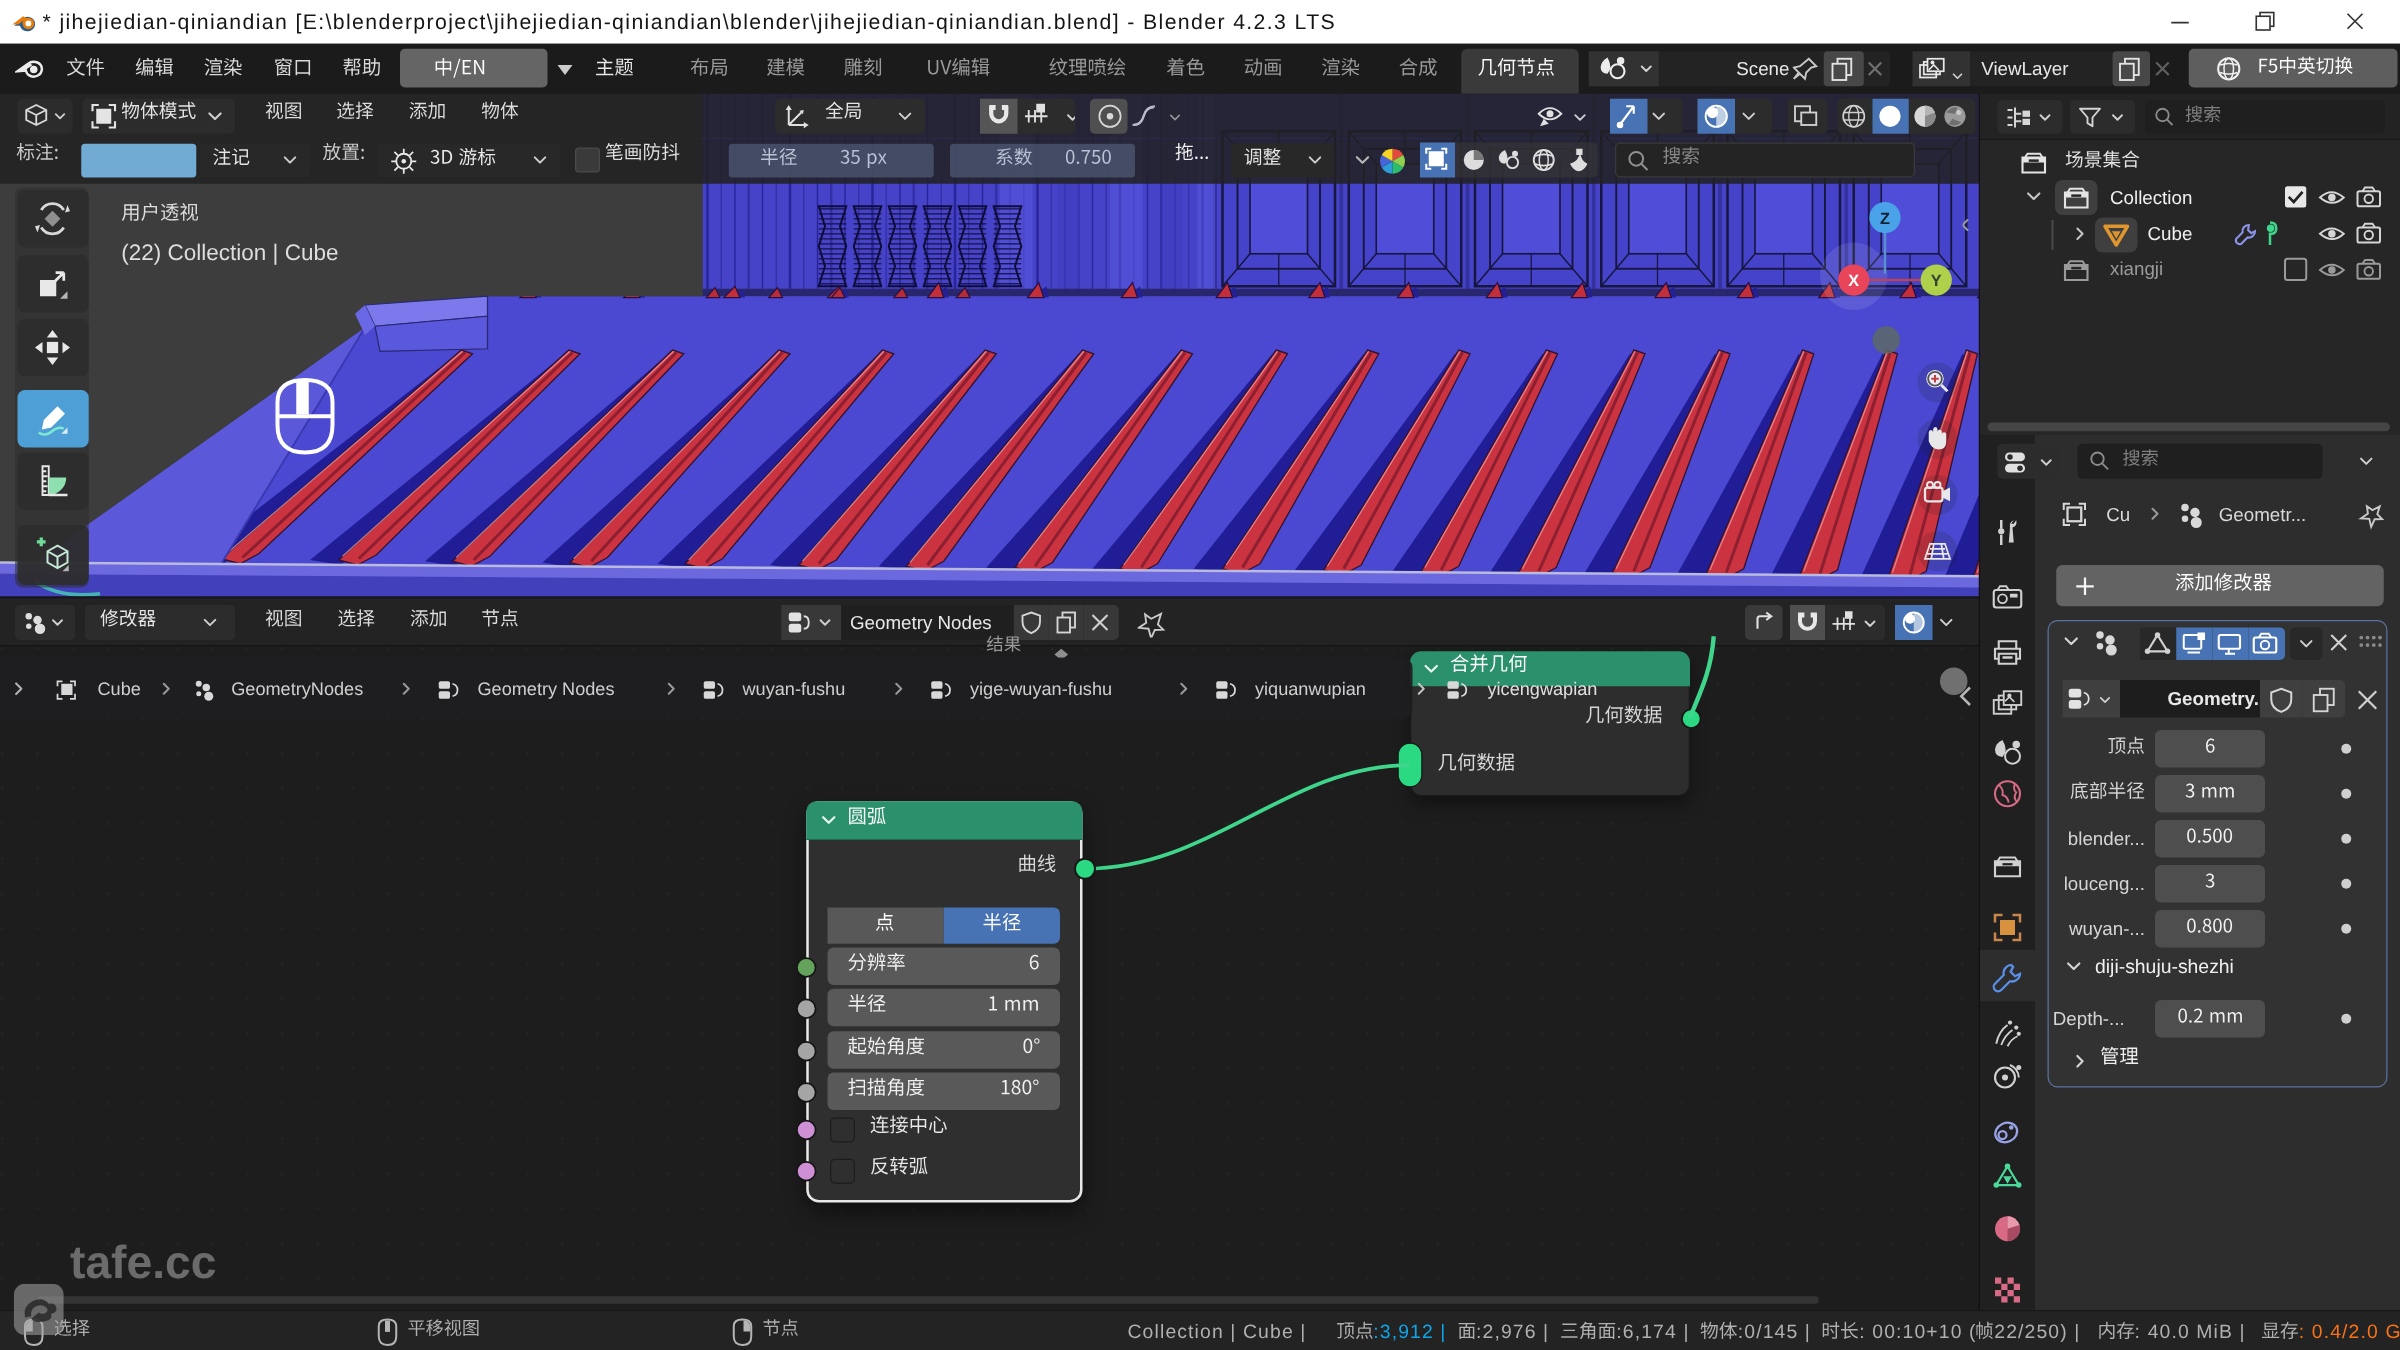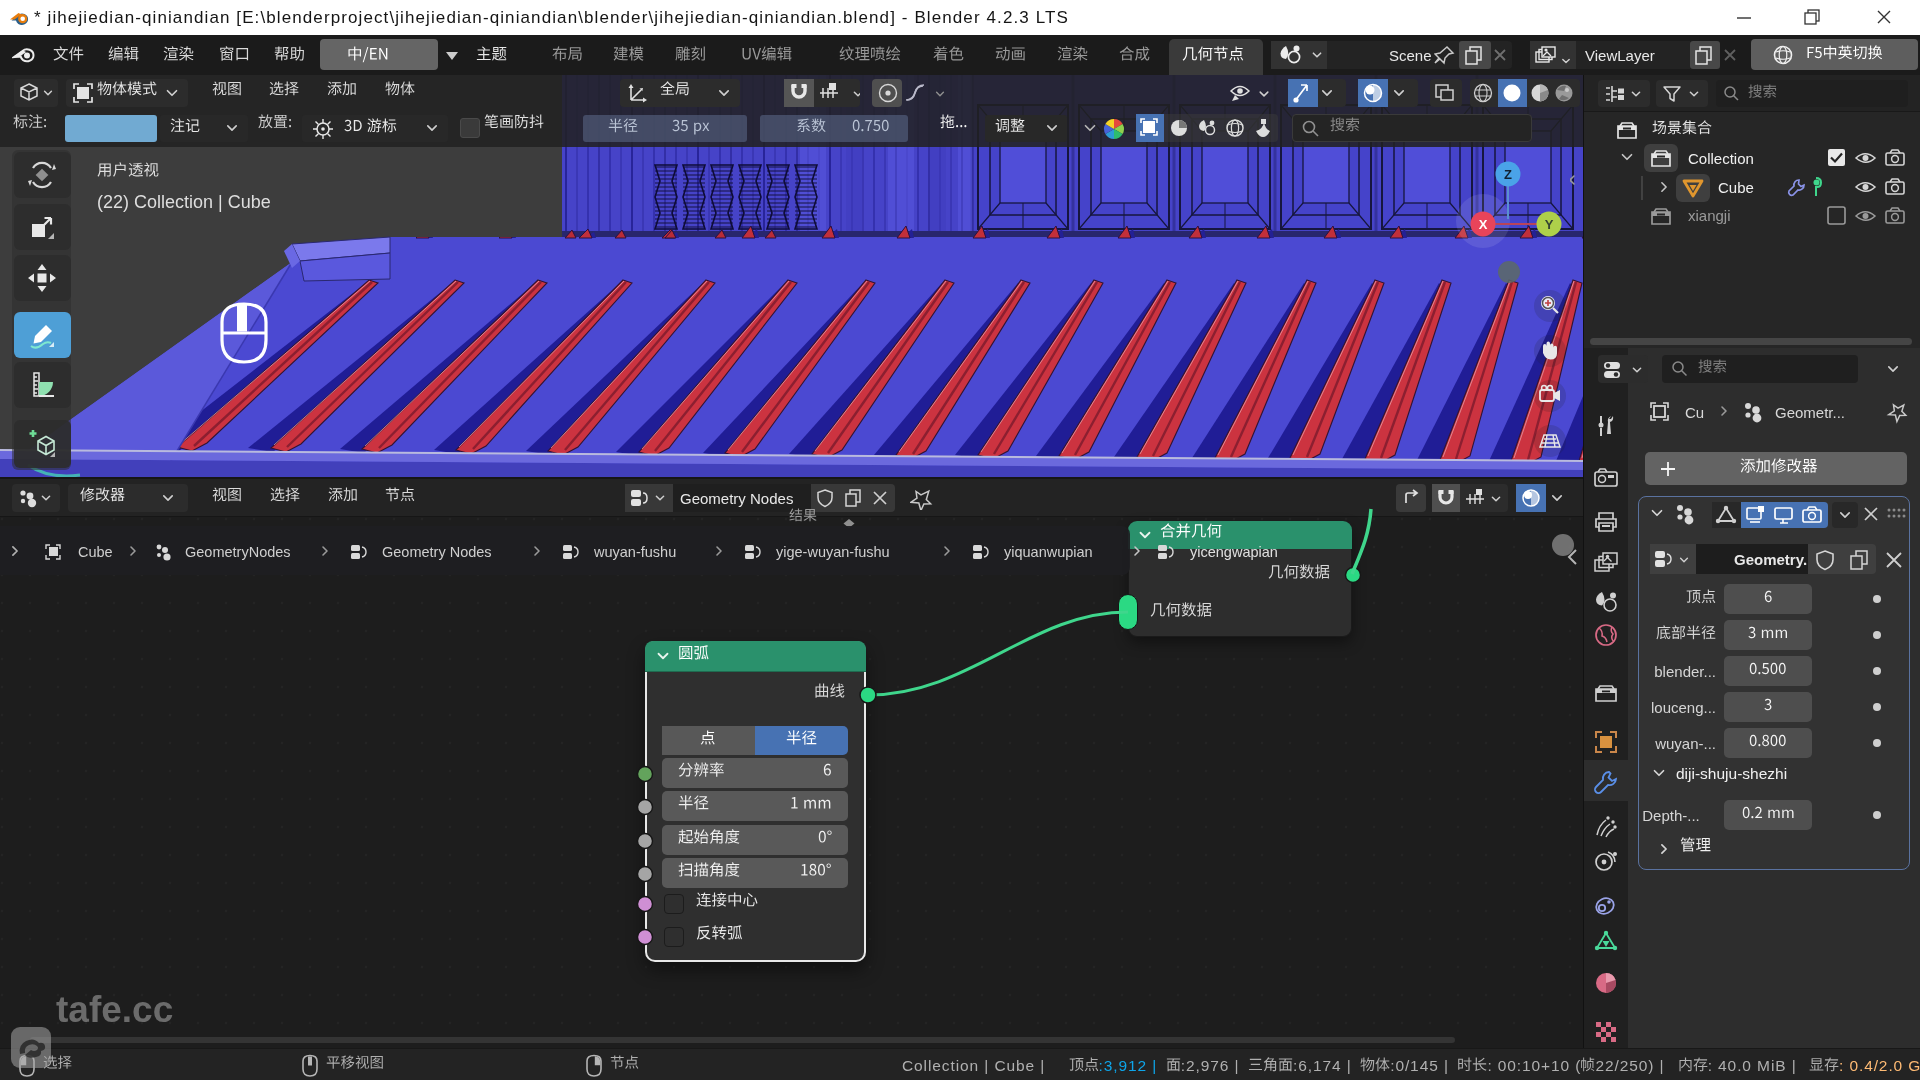--- a/index.html
+++ b/index.html
@@ -1913,17 +1913,17 @@
       <use href="#g5b58" transform="translate(15.0,0) scale(0.01500,-0.01500)"></use>
     </g>
   </svg>
 <div class="lt" style="left:1707.7px;top:1056.5px;font-size:15.5px;color:#b0b0b0;font-weight:400;letter-spacing:0.9px;">: 40.0 MiB | </div>
 <svg class="zt" style="left:1809px;top:1058px" width="32" height="17">
     <g transform="translate(0,12.0)" fill="#b0b0b0">
       <use href="#g663e" transform="translate(0.0,0) scale(0.01500,-0.01500)"></use>
       <use href="#g5b58" transform="translate(15.0,0) scale(0.01500,-0.01500)"></use>
     </g>
   </svg>
-<div class="lt" style="left:1839.0px;top:1056.5px;font-size:15.5px;color:#fdba74;font-weight:400;letter-spacing:0.9px;">: 0.4/2.0 G</div>
+<div class="lt" style="left:1839.0px;top:1056.5px;font-size:15.5px;color:#f97316;font-weight:400;letter-spacing:0.9px;">: 0.4/2.0 G</div>
 <svg class="a" style="left:11px;top:1027px" width="40" height="41">
     <rect x="0" y="0" width="40" height="41" rx="9" fill="rgba(165,165,165,0.55)"></rect>
     <path d="M9,27 q-2,-9 6,-13 q8,-4 13,2 q5,-1 6,3 q1,4 -4,5 q1,5 -5,6 q-8,2 -11,-2 l6,-5 q3,2 6,0 q2,-2 0,-4 q-3,-3 -8,-1 q-5,2 -4,8 z" fill="rgba(40,40,40,0.85)"></path>
   </svg>
 <div class="lt" style="left:56px;top:989px;font-size:37px;color:rgba(185,185,185,0.5);font-weight:700;">tafe.cc</div>
 </body></html>

